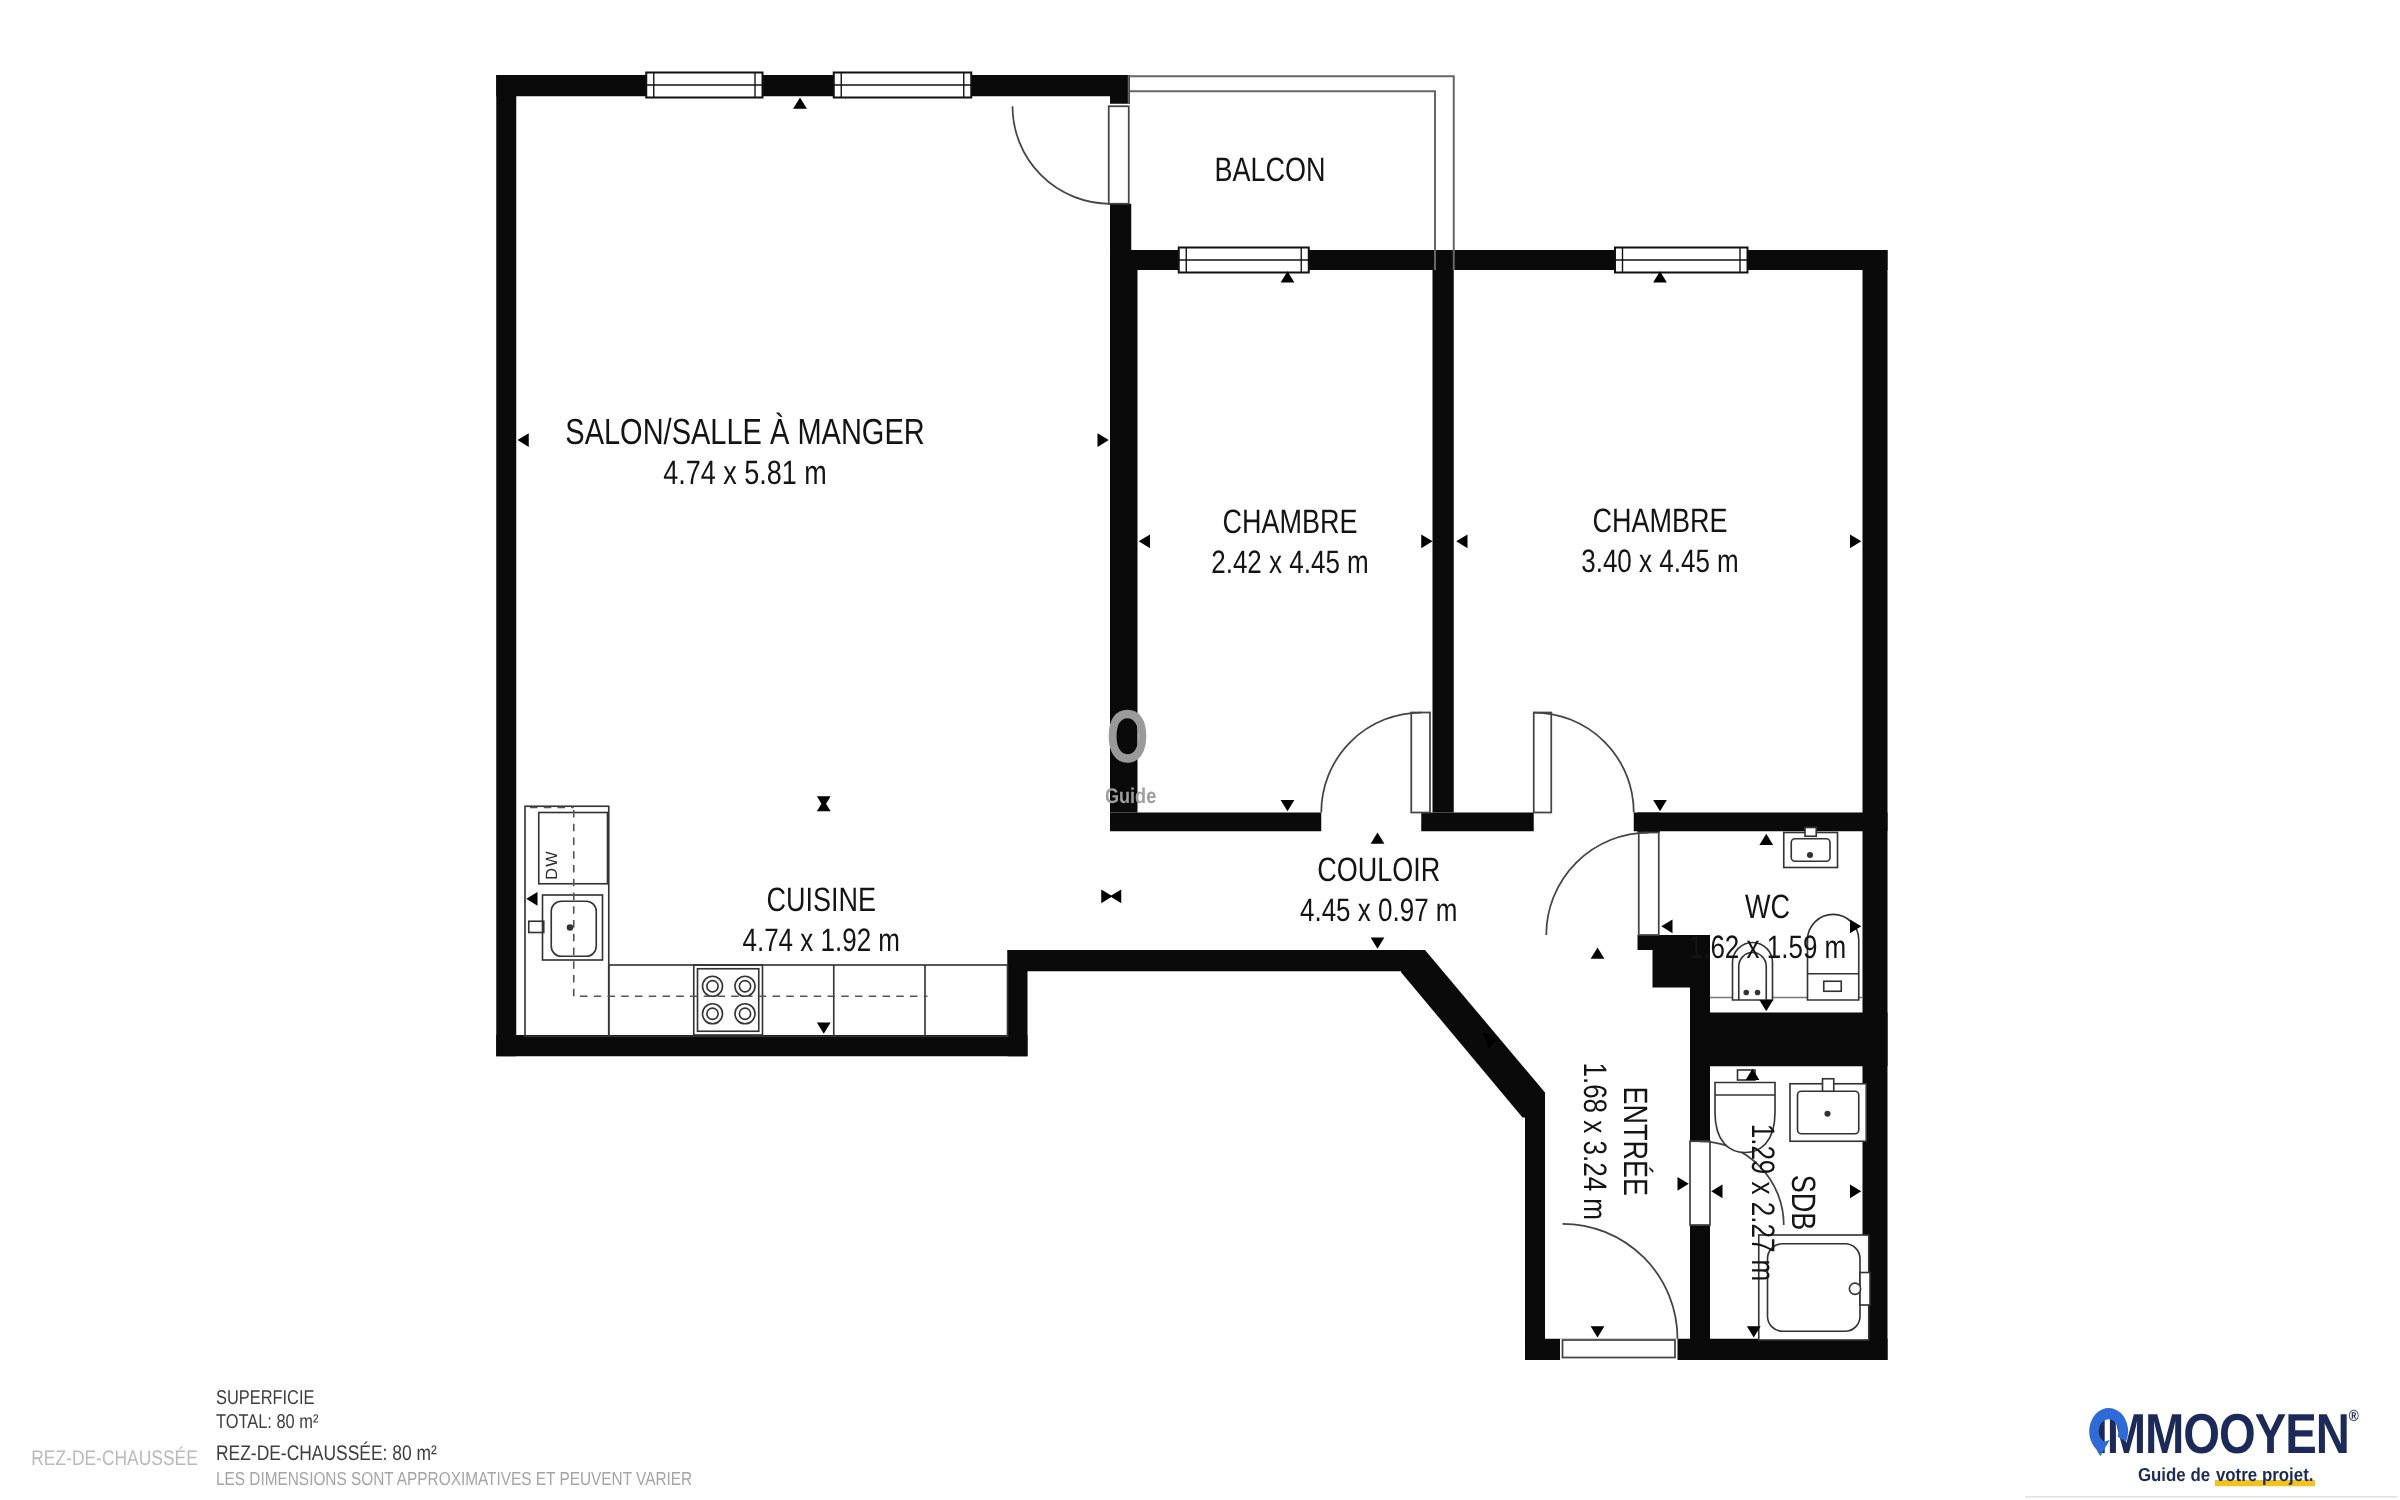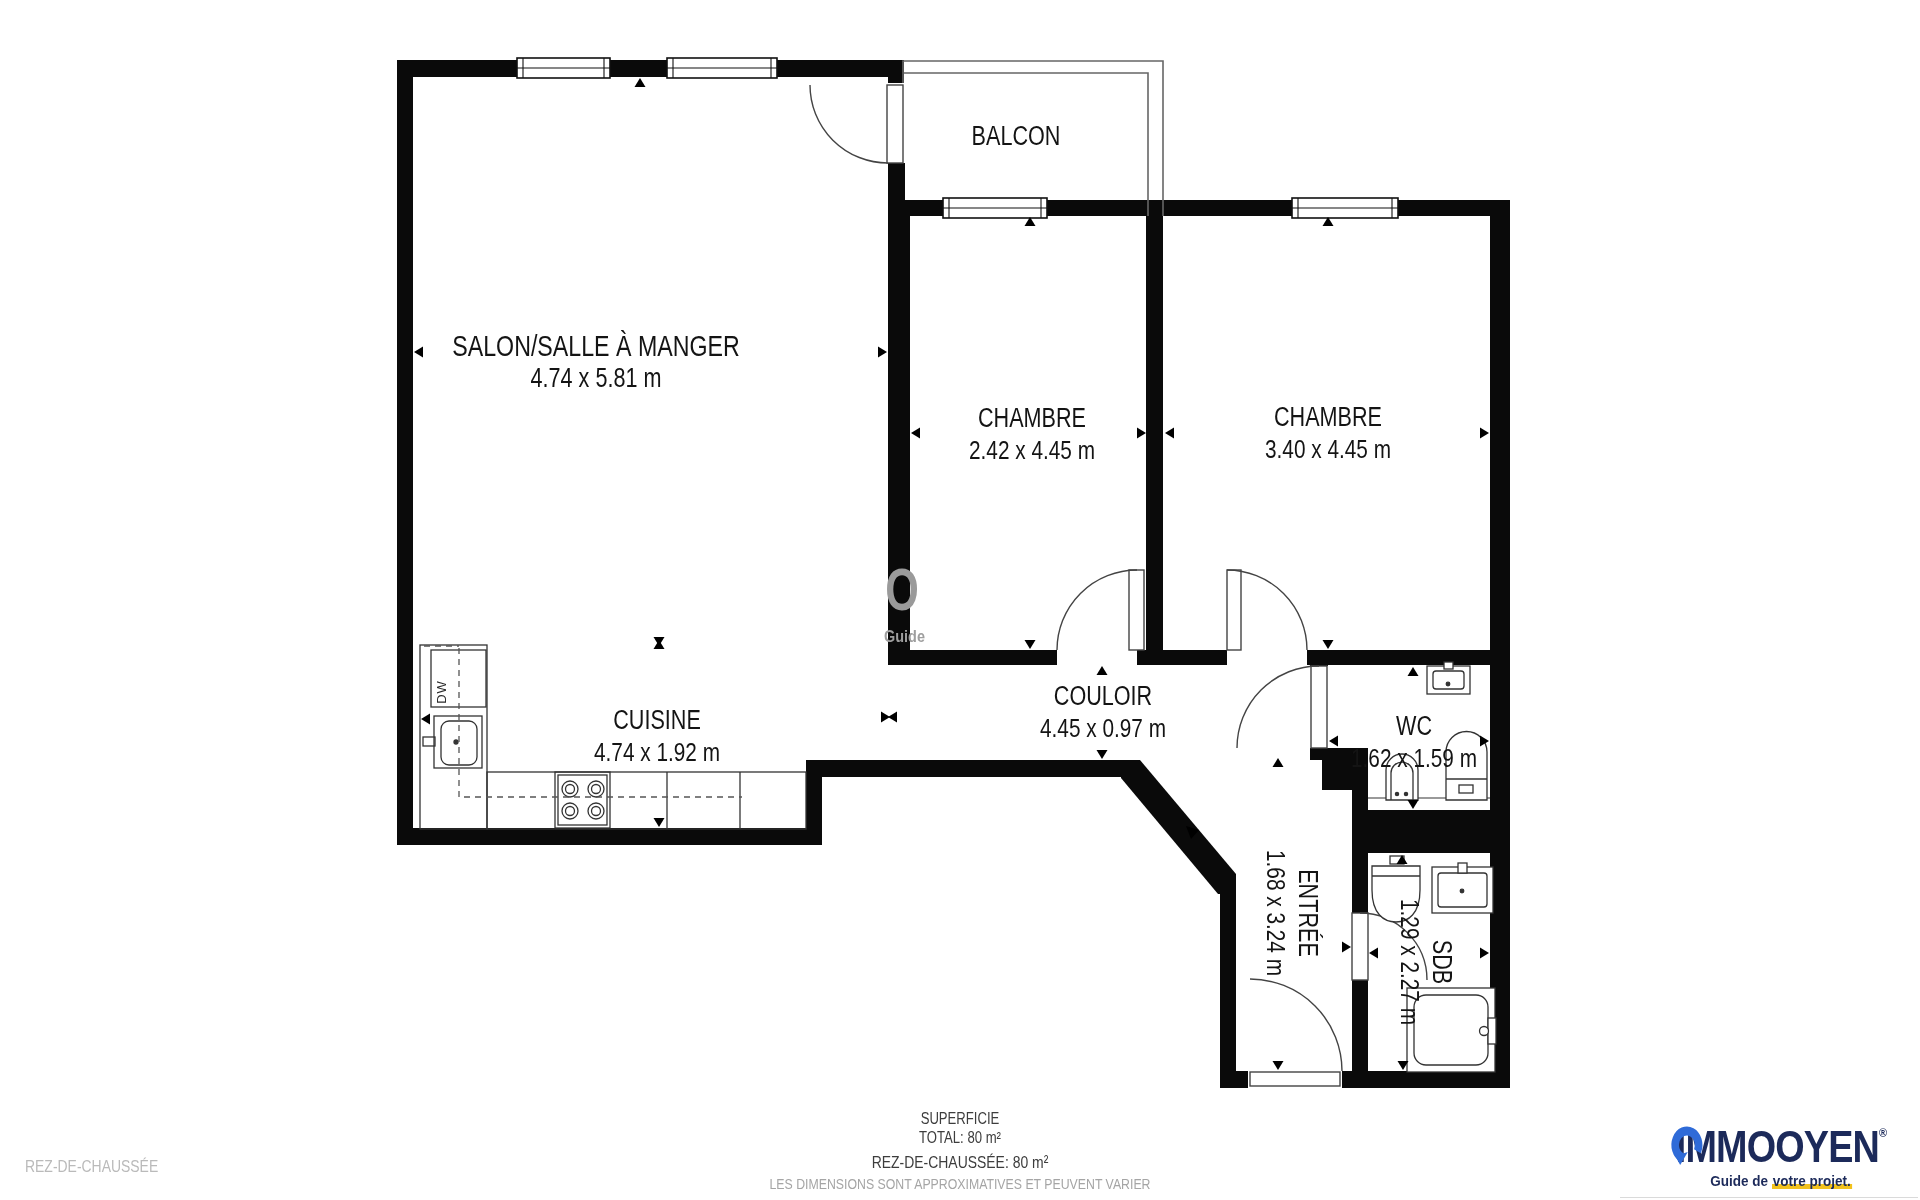--- a/index.html
+++ b/index.html
@@ -19,21 +19,21 @@
   .dwlabel{position:absolute;left:441px;top:692px;font-size:13px;color:#2a2a2a;
            transform:translate(-50%,-50%) rotate(-90deg);letter-spacing:1px;}
 
   
   .wm-o{position:absolute;left:902px;top:589px;font-size:60px;font-weight:bold;
         color:#9a9a9a;transform:translate(-50%,-50%) scaleX(0.72);z-index:5;}
   .wm-g{position:absolute;left:884px;top:637px;font-size:17px;font-weight:bold;
         color:#9e9e9e;transform:translate(0,-50%) scaleX(0.85);transform-origin:left center;z-index:5;}
 
   
-  .summary{position:absolute;left:0;right:0;top:1110px;text-align:center;color:#3d3d3d;}
+  .summary{position:absolute;left:0;right:0;top:1110px;color:#3d3d3d;}
   .summary div{transform:scaleX(0.82);}
   .sum-title{font-size:16px;}
   .sum-total{font-size:16px;margin-top:1px;}
   .sum-floor{font-size:17px;margin-top:6px;}
   .sum-disc{font-size:15px;color:#a5a5a5;margin-top:2px;}
 
   .floor-tag{position:absolute;left:25px;top:1157px;font-size:17px;color:#bababa;
              transform:scaleX(0.82);transform-origin:left center;}
 
   

